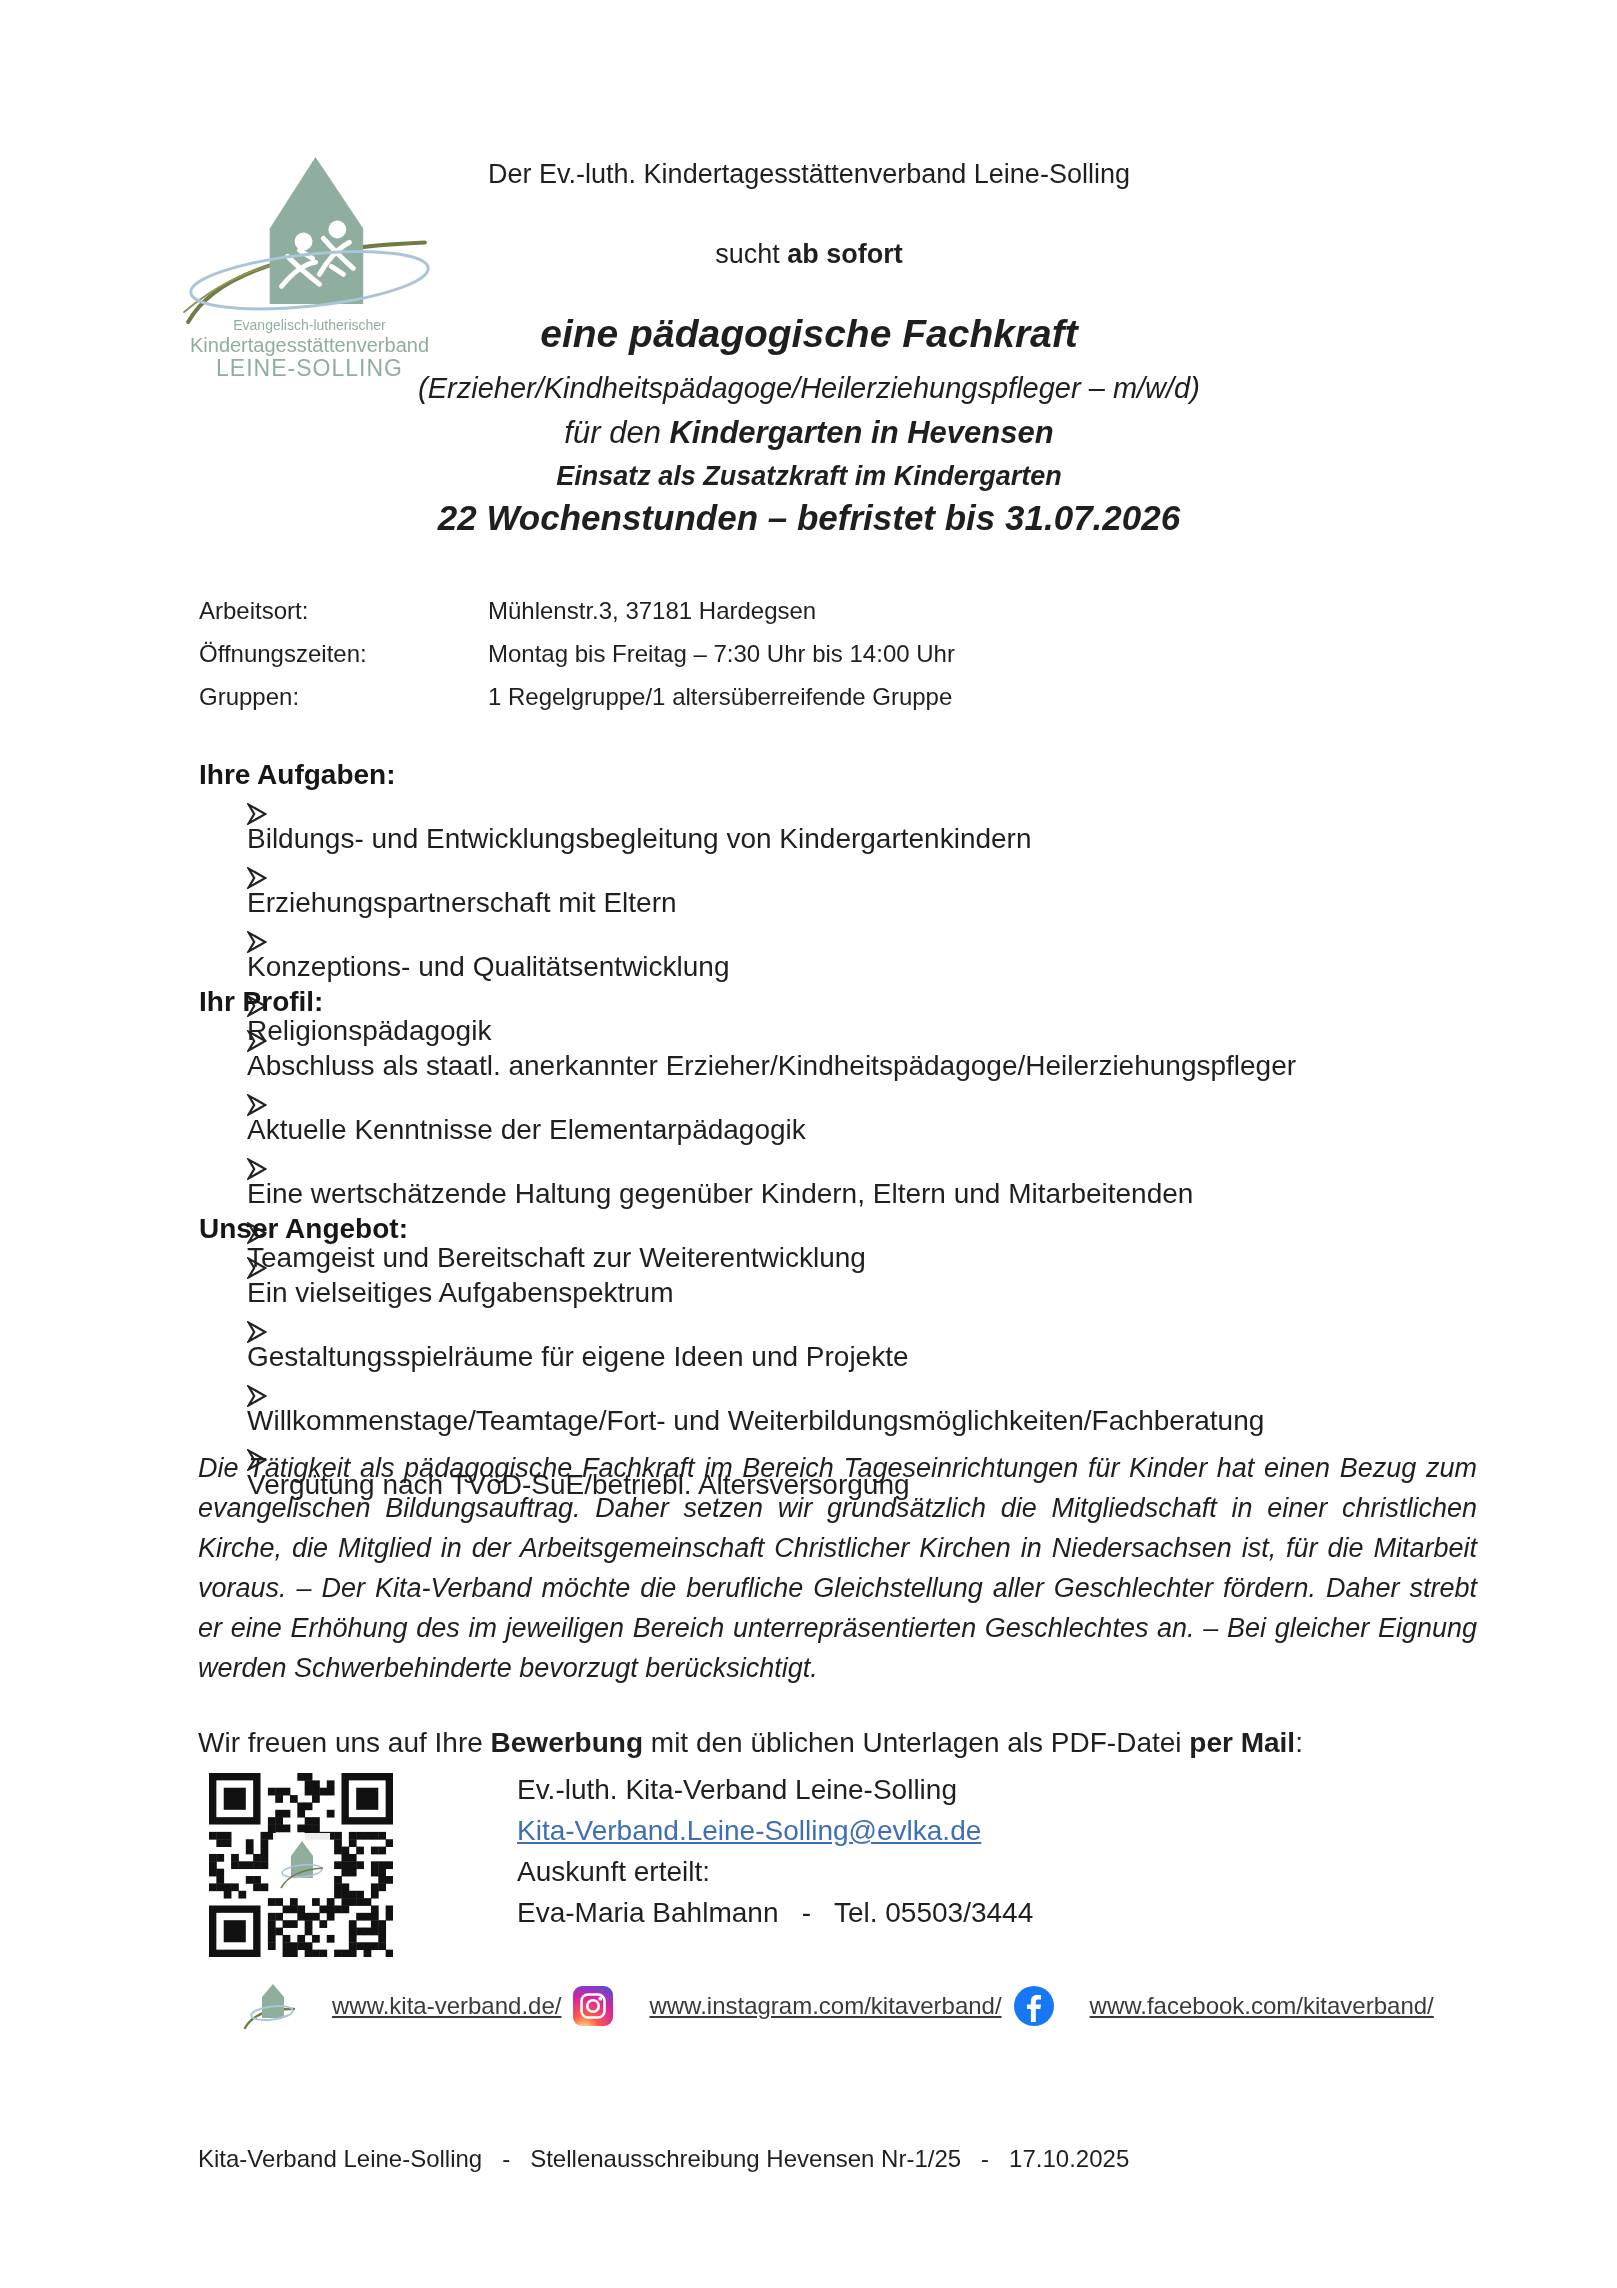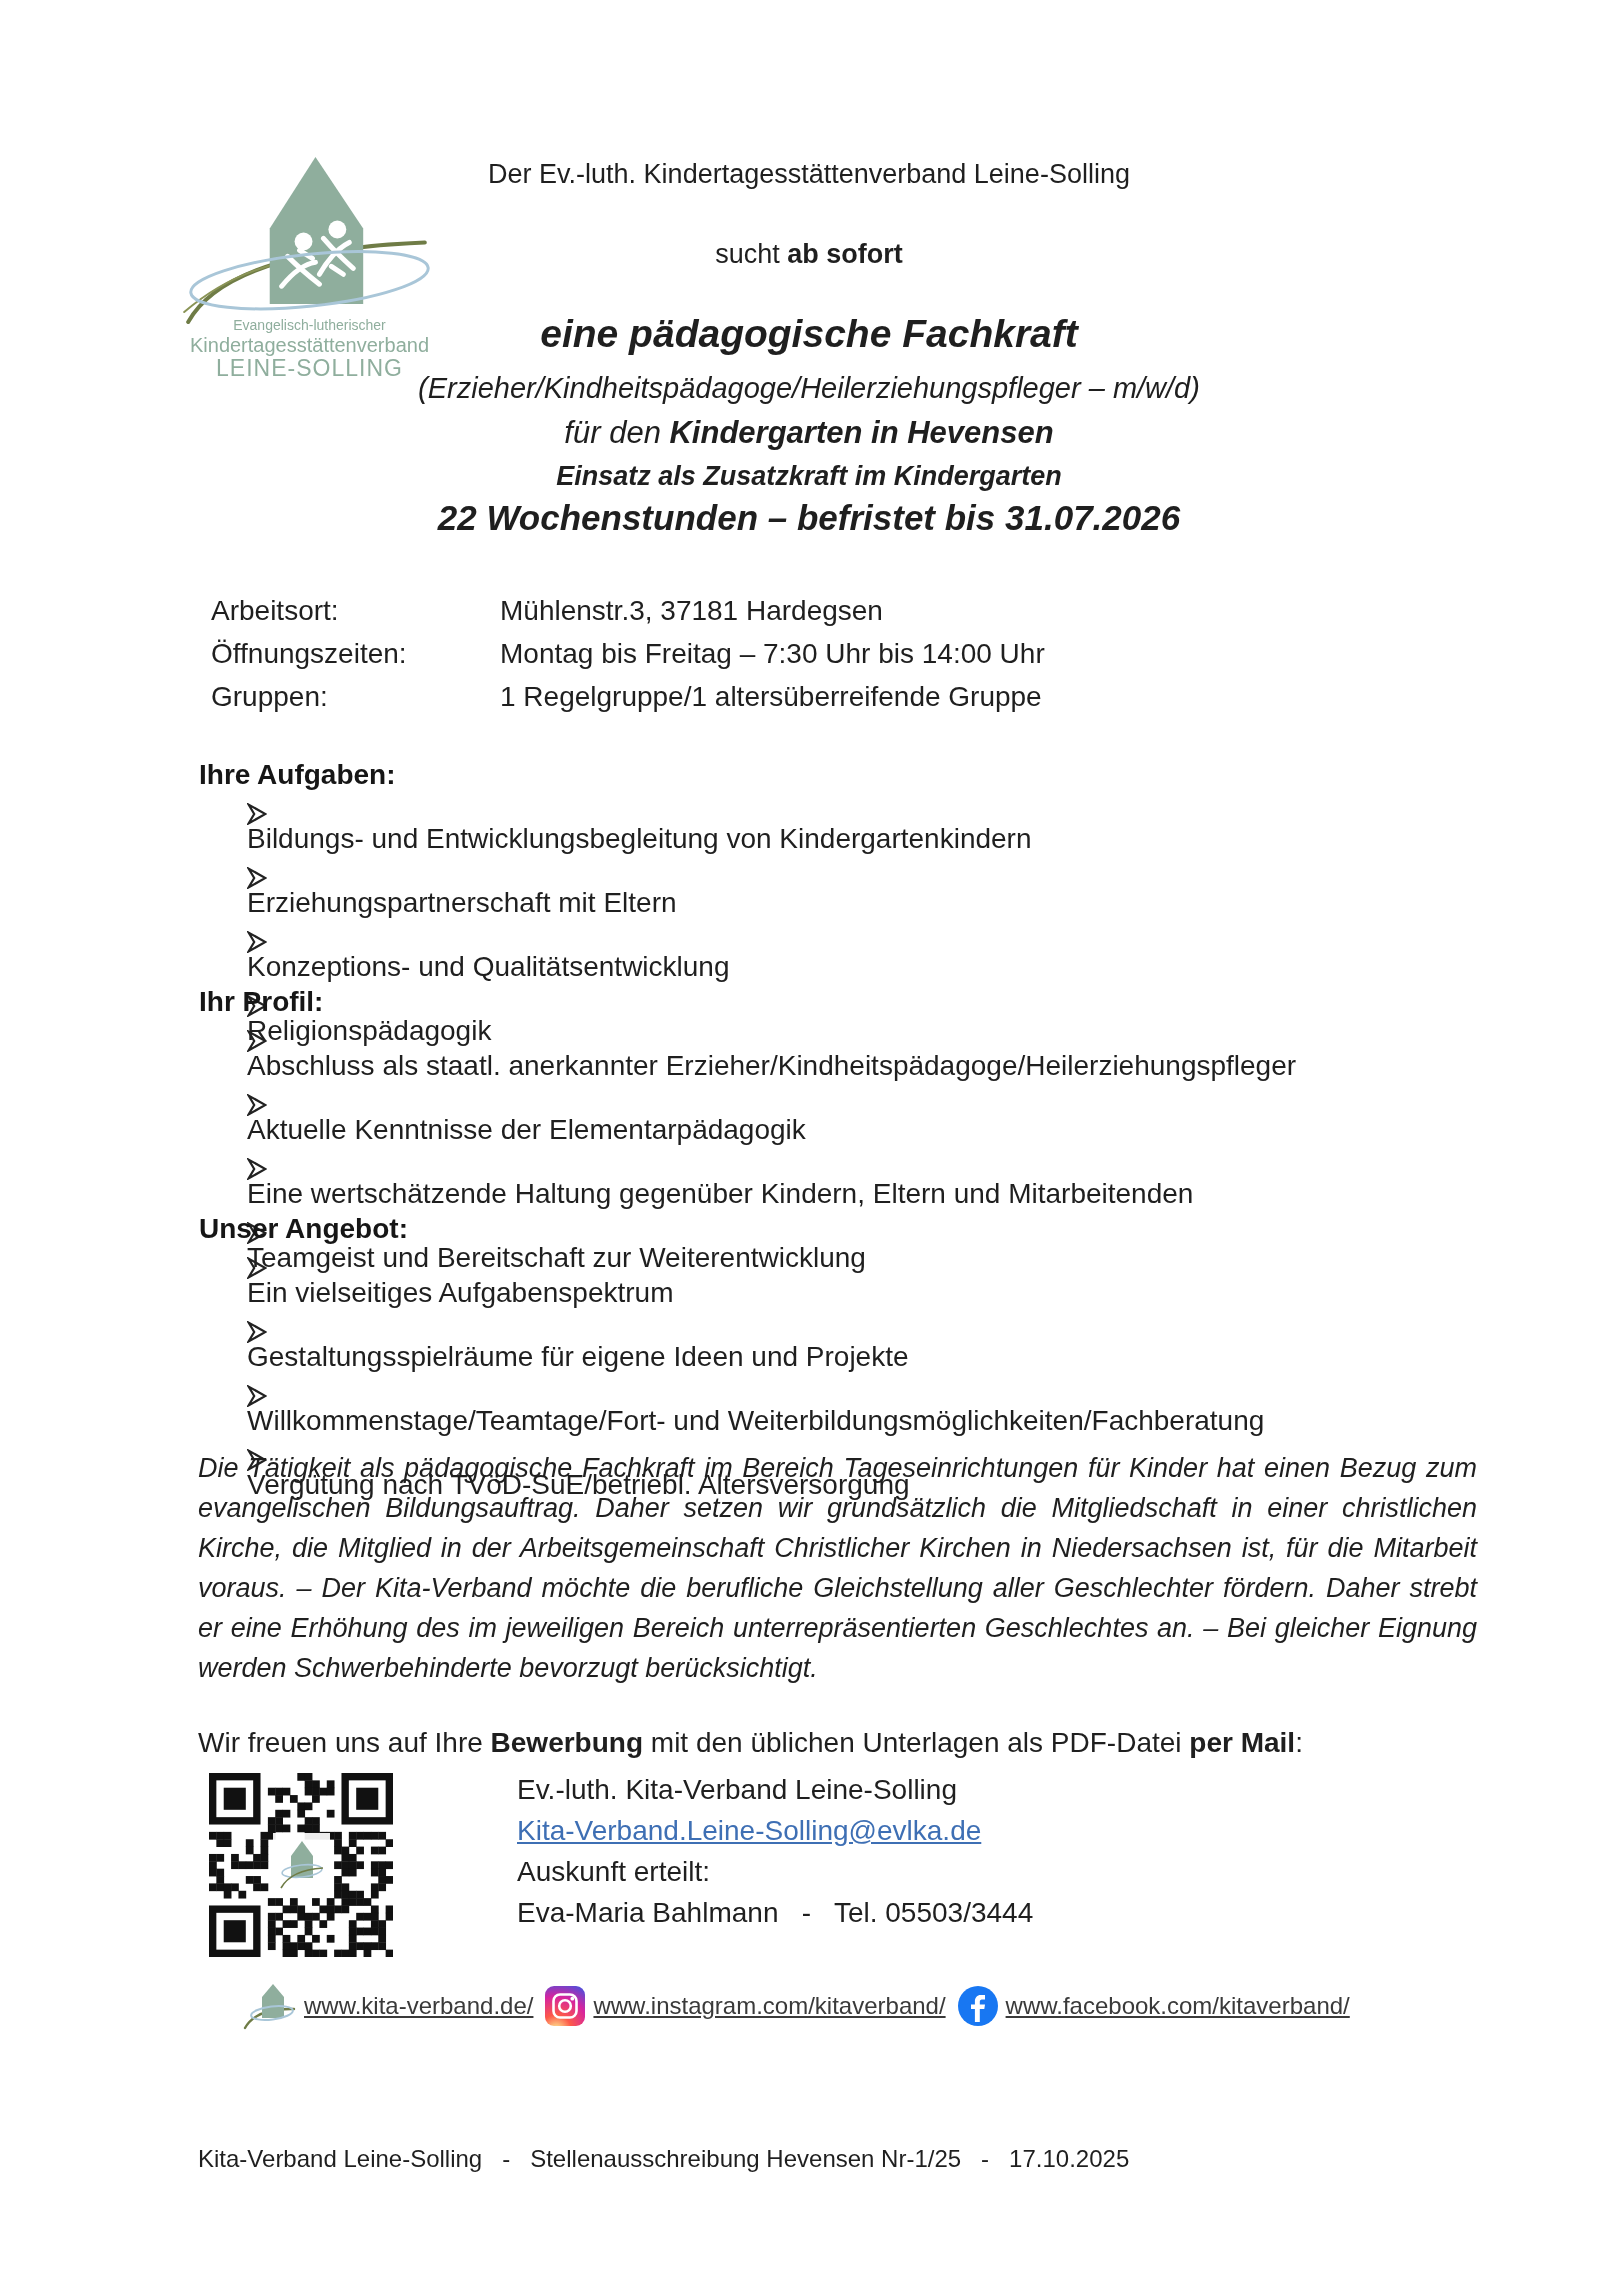--- a/index.html
+++ b/index.html
@@ -24,21 +24,21 @@
   .center-line { position:absolute; left:0; width:100%; text-align:center; }
   .hdr-intro { top:159px; font-size:27px; }
   .hdr-sucht { top:239px; font-size:27px; }
   .title-main  { top:312px; font-size:39px; font-weight:bold; font-style:italic; }
   .title-roles { top:372px; font-size:29px; font-style:italic; }
   .title-fuer  { top:415px; font-size:31px; font-style:italic; }
   .title-einsatz { top:461px; font-size:27px; font-weight:bold; font-style:italic; }
   .title-hours { top:498px; font-size:35px; font-weight:bold; font-style:italic; }
   b, strong { font-weight:bold; }
   
-  .info { position:absolute; left:211px; top:589px; font-size:28px; }
+  .info { position:absolute; left:199px; top:589px; font-size:24px; }
   .info-row { display:flex; line-height:43px; }
   .info-label { width:289px; }
   .info-value { white-space:pre; }
   
   .section { position:absolute; left:199px; width:1294px; }
   .sec-aufgaben { top:759px; }
   .sec-profil   { top:986px; }
   .sec-angebot  { top:1213px; }
   .section h2 { font-size:28px; font-weight:bold; margin-bottom:9px; color:#161616; }
   .section ul { list-style:none; }
@@ -53,21 +53,21 @@
   .qr-wrap { position:absolute; left:209px; top:1773px; width:184px; height:184px; }
   .qr-center-logo { position:absolute; left:64px; top:60px; width:57px; height:62px;
                     background:rgba(255,255,255,.92); display:flex; align-items:center; justify-content:center; }
   .contact { position:absolute; left:517px; top:1769px; font-size:28px; line-height:41px; }
   .contact-line { white-space:pre; }
   .email-link { color:#3e6fb4; text-decoration:underline; }
   
   .social { position:absolute; left:242px; top:1982px; display:flex; align-items:center; font-size:24px; }
   .social a { color:#3a3a3a; text-decoration:underline; white-space:pre; }
   .social .icon { display:flex; align-items:center; margin-right:8px; }
-  .social .group { display:flex; align-items:center; margin-right:12px; }
+  .social .group { display:flex; align-items:center; margin-right:12px;gap:28px; }
   
   .doc-footer { position:absolute; left:198px; top:2145px; font-size:24px; white-space:pre; }
 </style>
 </head>
 <body>
 
 <div class="page">
 
   <div class="logo">
     <svg width="255" height="177" viewBox="0 0 256 178">

